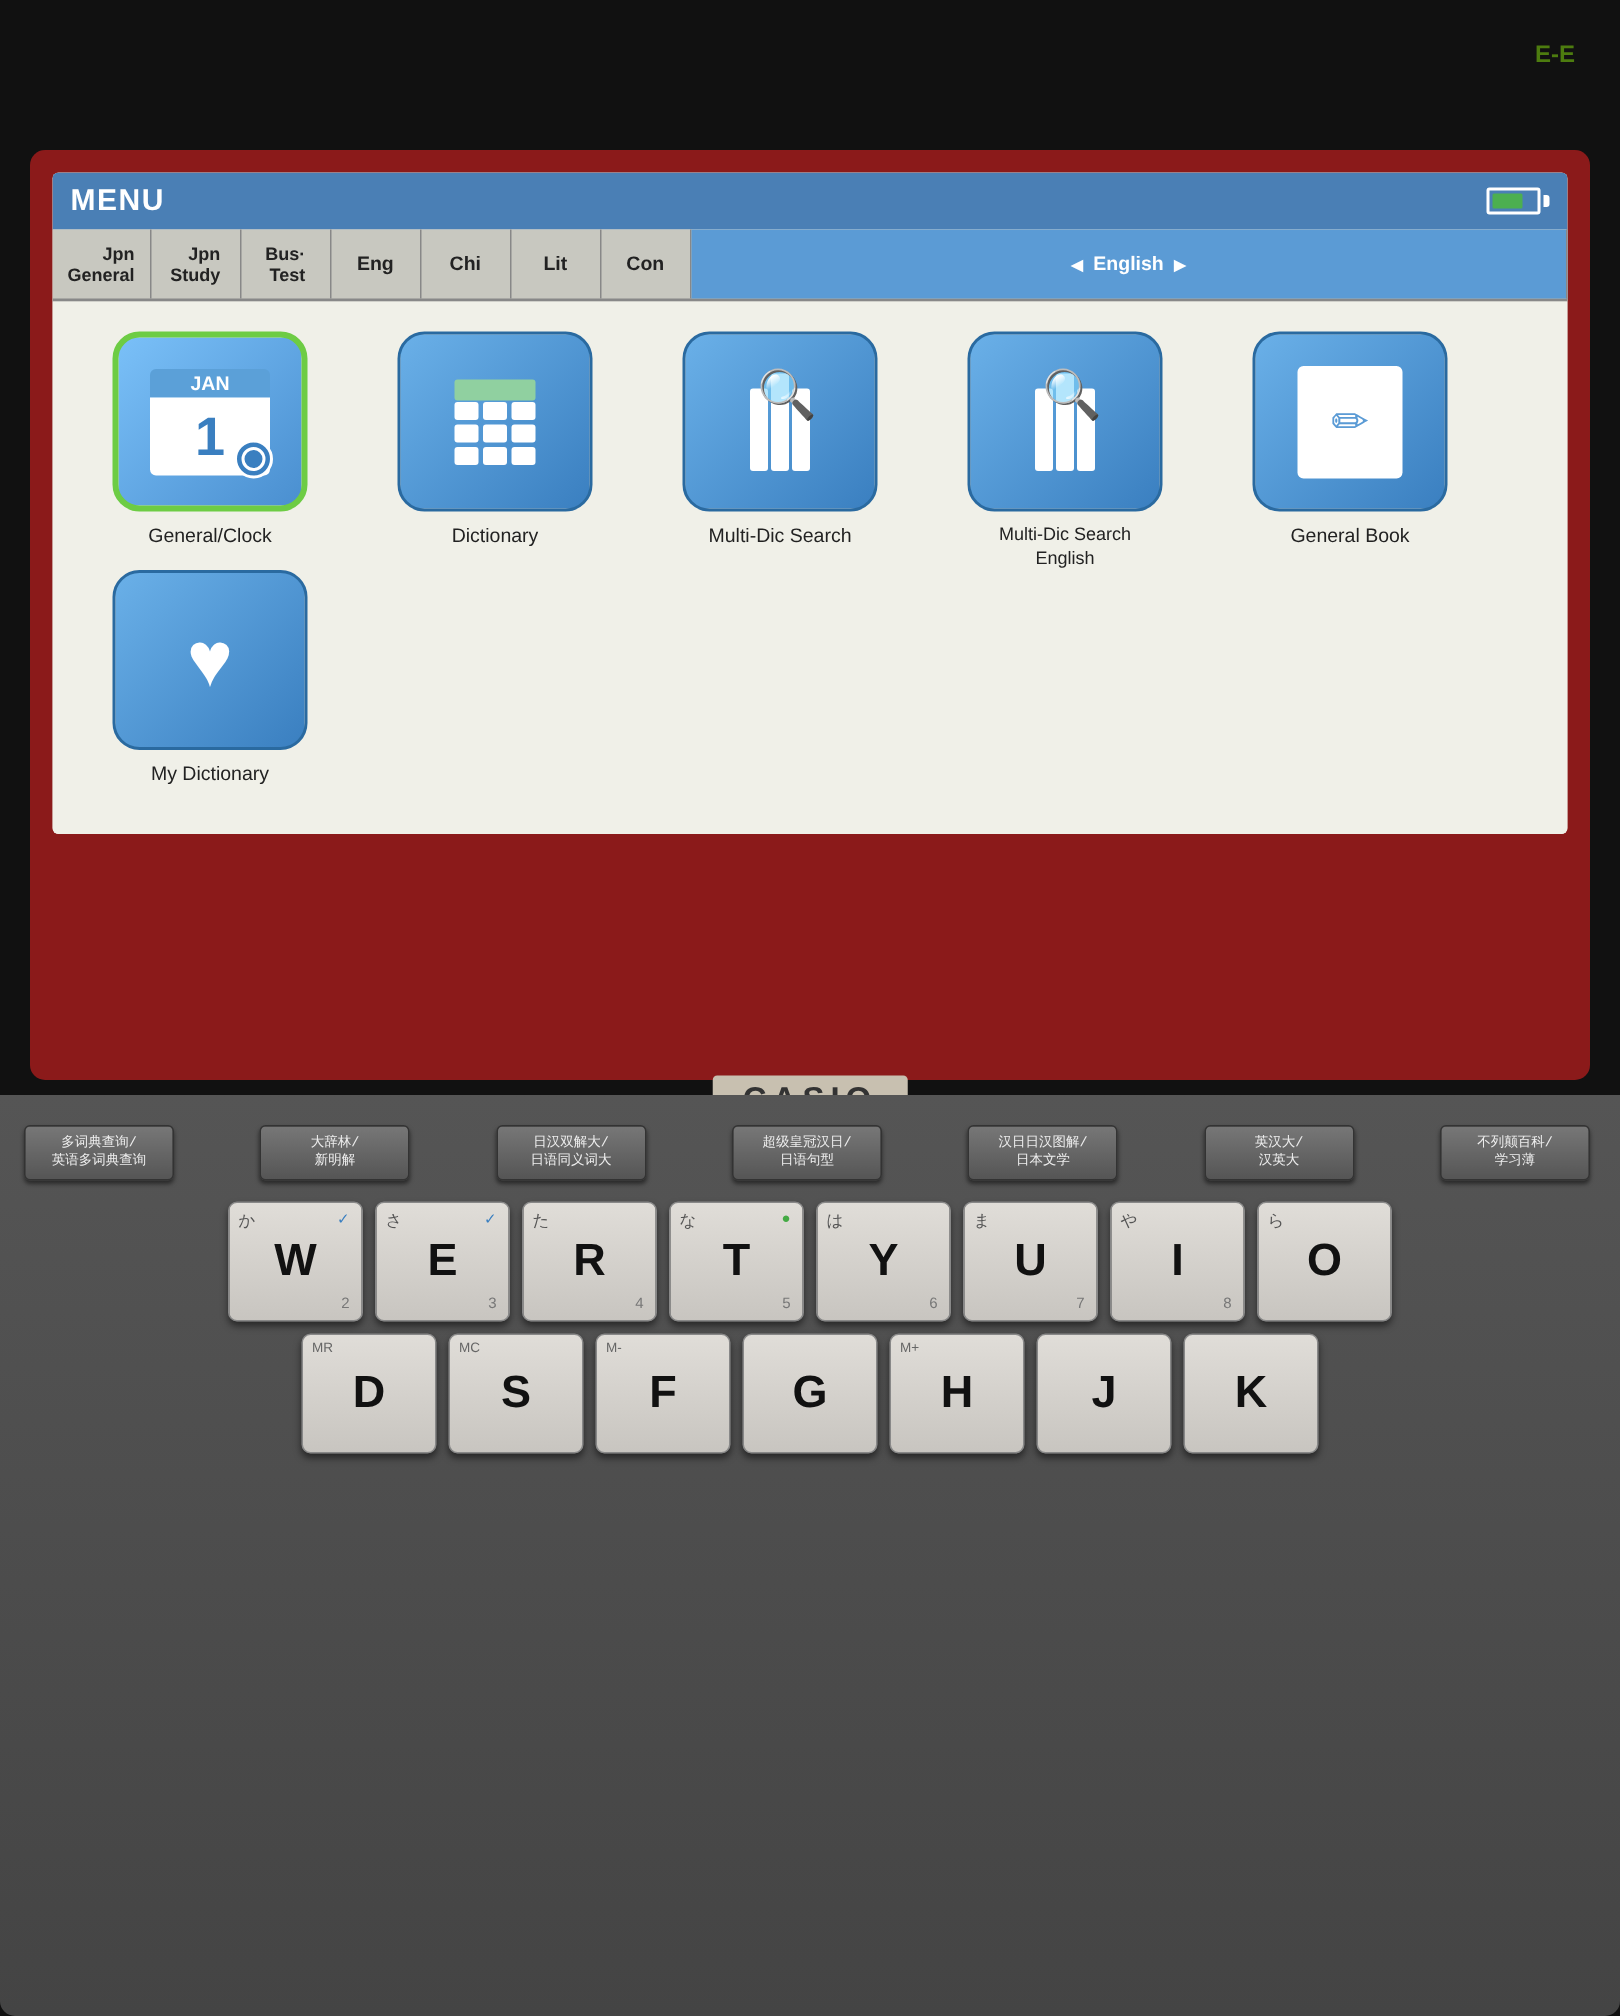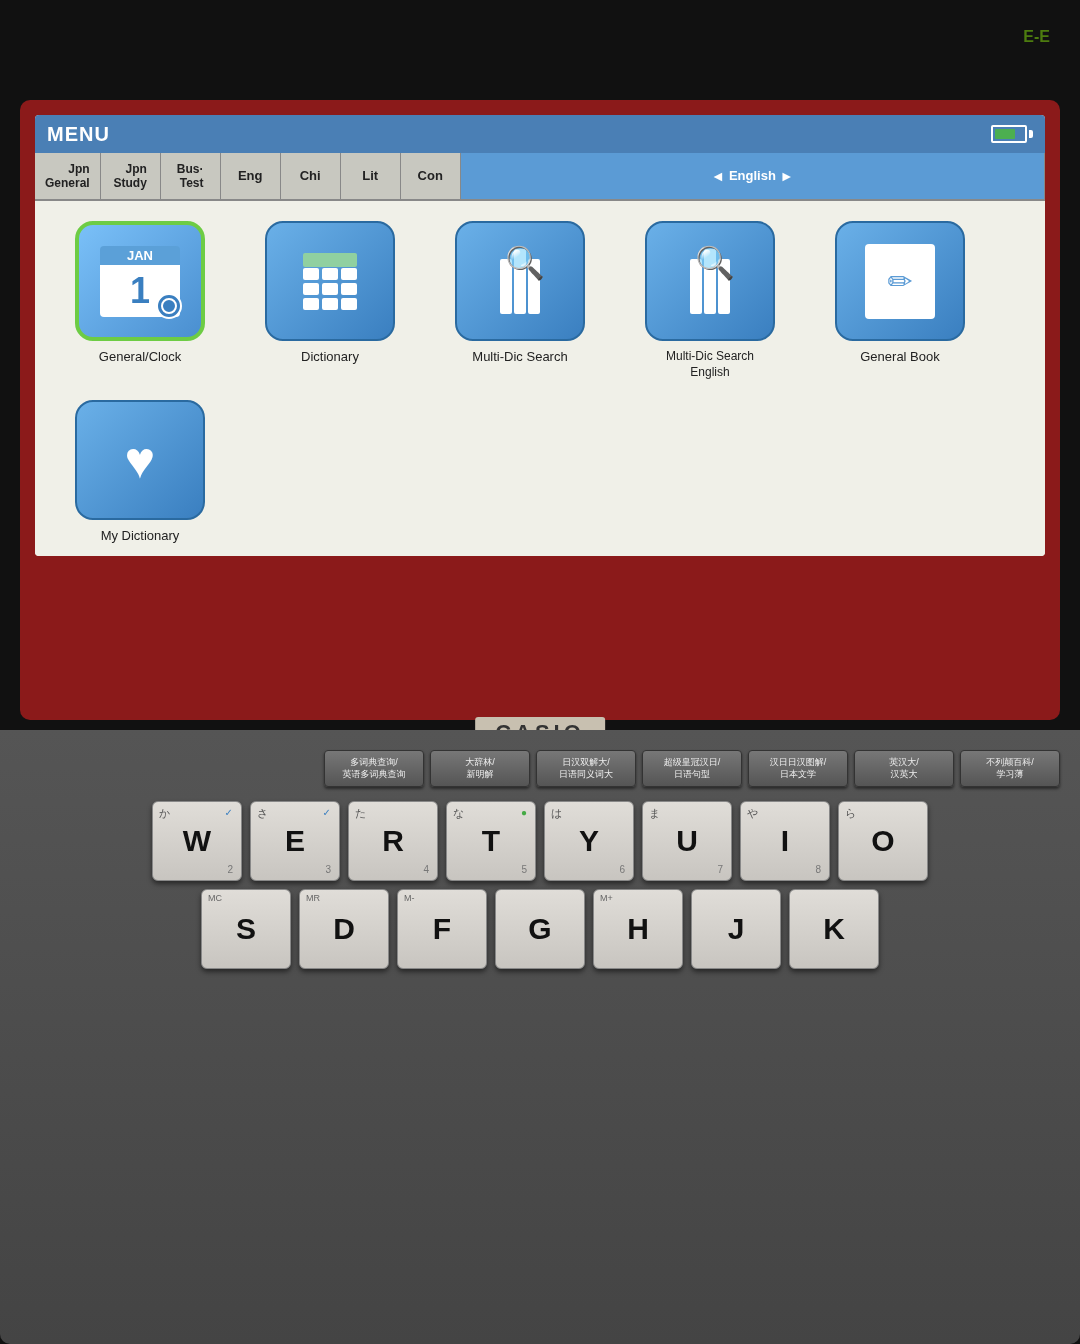--- a/index.html
+++ b/index.html
@@ -133,21 +133,20 @@
     .screen-content {
       background: #f0f0e8;
       padding: 20px 20px 20px 20px;
       min-height: 400px;
     }
 
     
     .icons-grid {
       display: flex;
       flex-direction: column;
-      gap: 20px;
     }
 
     .icons-row {
       display: flex;
       gap: 20px;
       align-items: flex-start;
     }
 
     .icon-item {
       display: flex;
@@ -344,22 +343,23 @@
       width: 1080px;
       height: 614px;
       background: linear-gradient(180deg, #555 0%, #444 100%);
       border-radius: 0 0 10px 10px;
     }
 
     
     .fn-key-row {
       display: flex;
       gap: 6px;
-      padding: 20px 20px 10px 4px;
-      justify-content: flex-end;
+      padding: 20px 20px 10px 16px;
+      justify-content: space-between;
+      font-family: Liberation Mono, monospace;
     }
 
     .fn-key {
       background: linear-gradient(180deg, #777 0%, #555 100%);
       border: 1px solid #333;
       border-radius: 4px;
       padding: 6px 8px;
       color: #eee;
       font-size: 9px;
       text-align: center;
@@ -628,28 +628,28 @@
         <span class="key-num">8</span>
       </div>
       <div class="key">
         <span class="key-jp">ら</span>
         <span class="key-main">O</span>
       </div>
     </div>
 
     <div class="key-row">
       <div class="key">
+        <span class="key-small-label">MR</span>
+        <span class="key-main">D</span>
+      </div>
+      <div class="key">
         <span class="key-small-label">MC</span>
         <span class="key-main">S</span>
       </div>
       <div class="key">
-        <span class="key-small-label">MR</span>
-        <span class="key-main">D</span>
-      </div>
-      <div class="key">
         <span class="key-small-label">M-</span>
         <span class="key-main">F</span>
       </div>
       <div class="key">
         <span class="key-main">G</span>
       </div>
       <div class="key">
         <span class="key-small-label">M+</span>
         <span class="key-main">H</span>
       </div>

